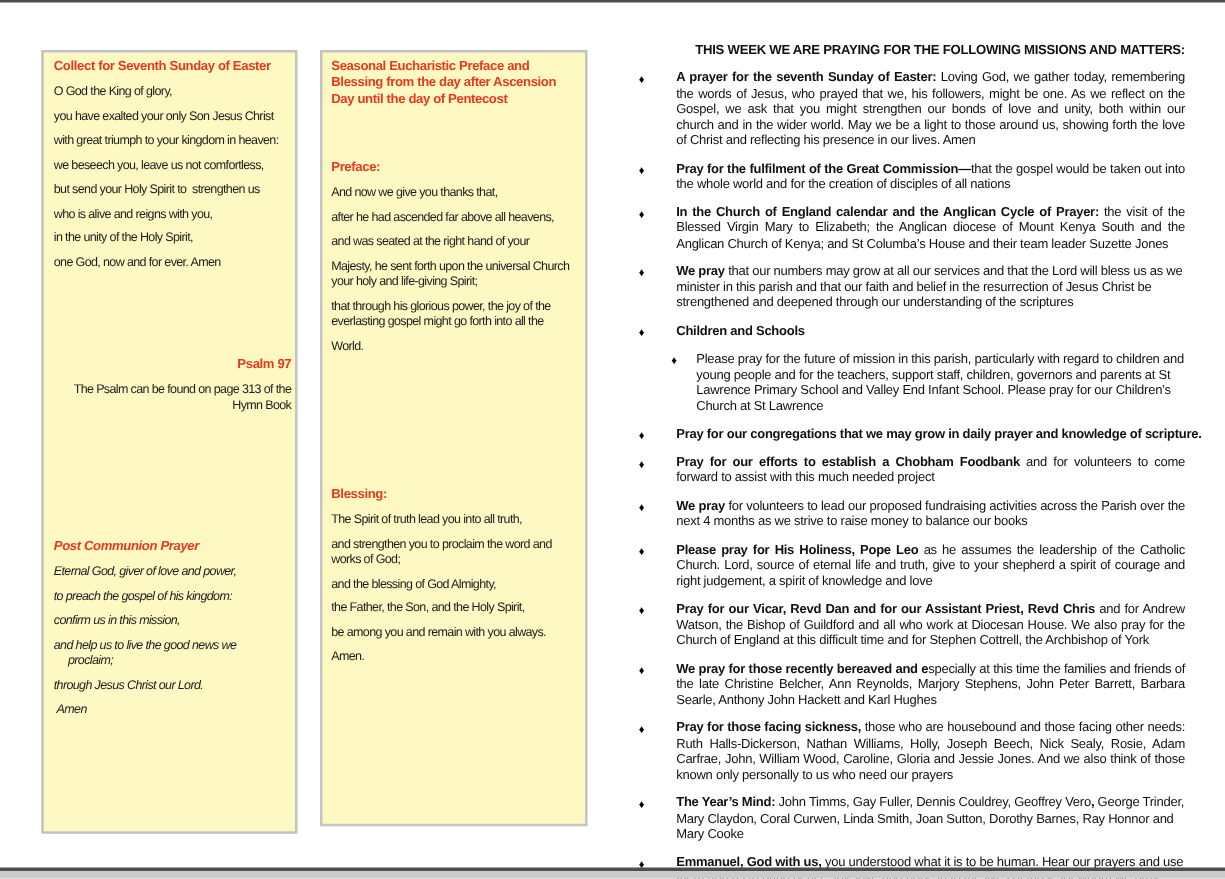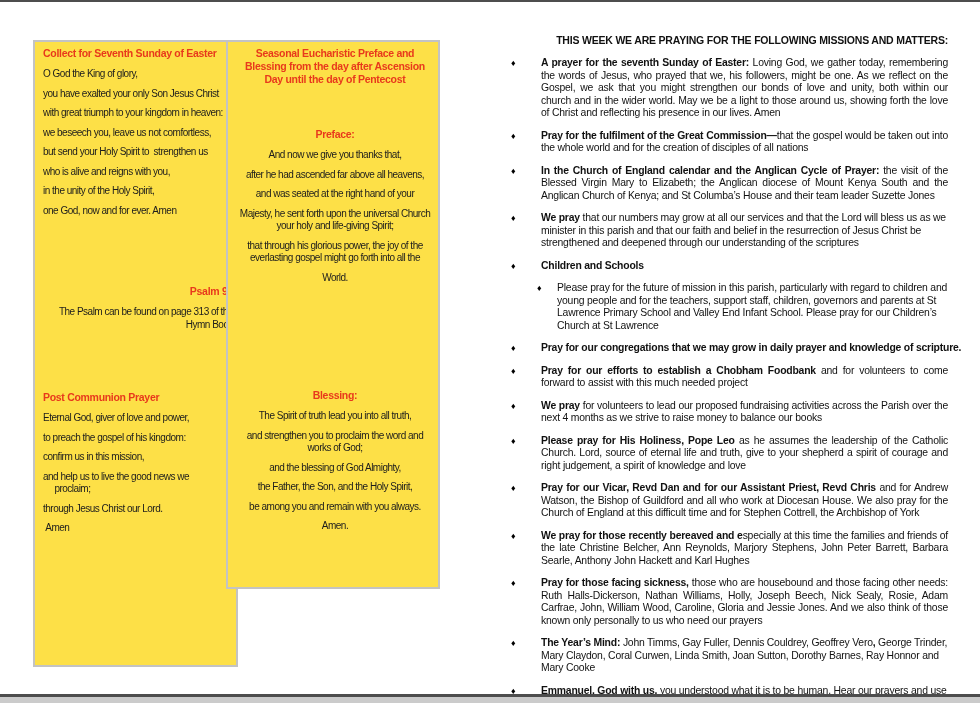--- a/index.html
+++ b/index.html
@@ -8,36 +8,36 @@
     background:#ffffff;
     font-family:"Liberation Sans","DejaVu Sans",sans-serif;
     color:#1c1c1c;
   }
   .edge-top{position:absolute;left:0;top:0;width:980px;height:2px;background:#4d4d4d;}
   .edge-bottom-dark{position:absolute;left:0;top:694px;width:980px;height:3px;background:#4d4d4d;}
   .edge-bottom-gray{position:absolute;left:0;top:697px;width:980px;height:6px;background:#cbcbcb;}
 
   
   .box{
-    position:absolute;top:40px;box-sizing:border-box;background:#fde047;
+    position:absolute;top:40px;box-sizing:border-box;background:#fef9c3;
     border:2px solid #c3c3c3;
   }
   .box-left{left:33px;width:205px;height:627px;padding:5px 3px 5px 8px;}
-  .box-mid{left:226px;width:214px;height:549px;padding:5px 3px 5px 7px;text-align:center;}
+  .box-mid{left:256px;width:214px;height:621px;padding:5px 3px 5px 7px;}
 
   .box .sec-h{
     color:#e8391c;font-weight:bold;font-size:10.5px;line-height:13px;
     margin:0 0 8px 0;letter-spacing:-0.3px;
   }
   .box p.pline{
     margin:0 0 7px 0;font-size:10px;line-height:12.5px;
     letter-spacing:-0.5px;white-space:pre-wrap;color:#1c1c1c;
   }
   #left-sections .sec:nth-of-type(2){margin-top:68px;text-align:right;}
-  #left-sections .sec:nth-of-type(3){margin-top:60px;}
+  #left-sections .sec:nth-of-type(3){margin-top:100px;font-style:italic;}
   .mid-title{
     color:#e8391c;font-weight:bold;font-size:10.5px;line-height:13px;
     letter-spacing:-0.3px;margin:0;
   }
   #mid-sections .sec:nth-of-type(1){margin-top:42px;}
   #mid-sections .sec:nth-of-type(2){margin-top:105px;}
 
   
   .right-col{position:absolute;left:511px;top:34px;width:437px;}
   .missions-header{

